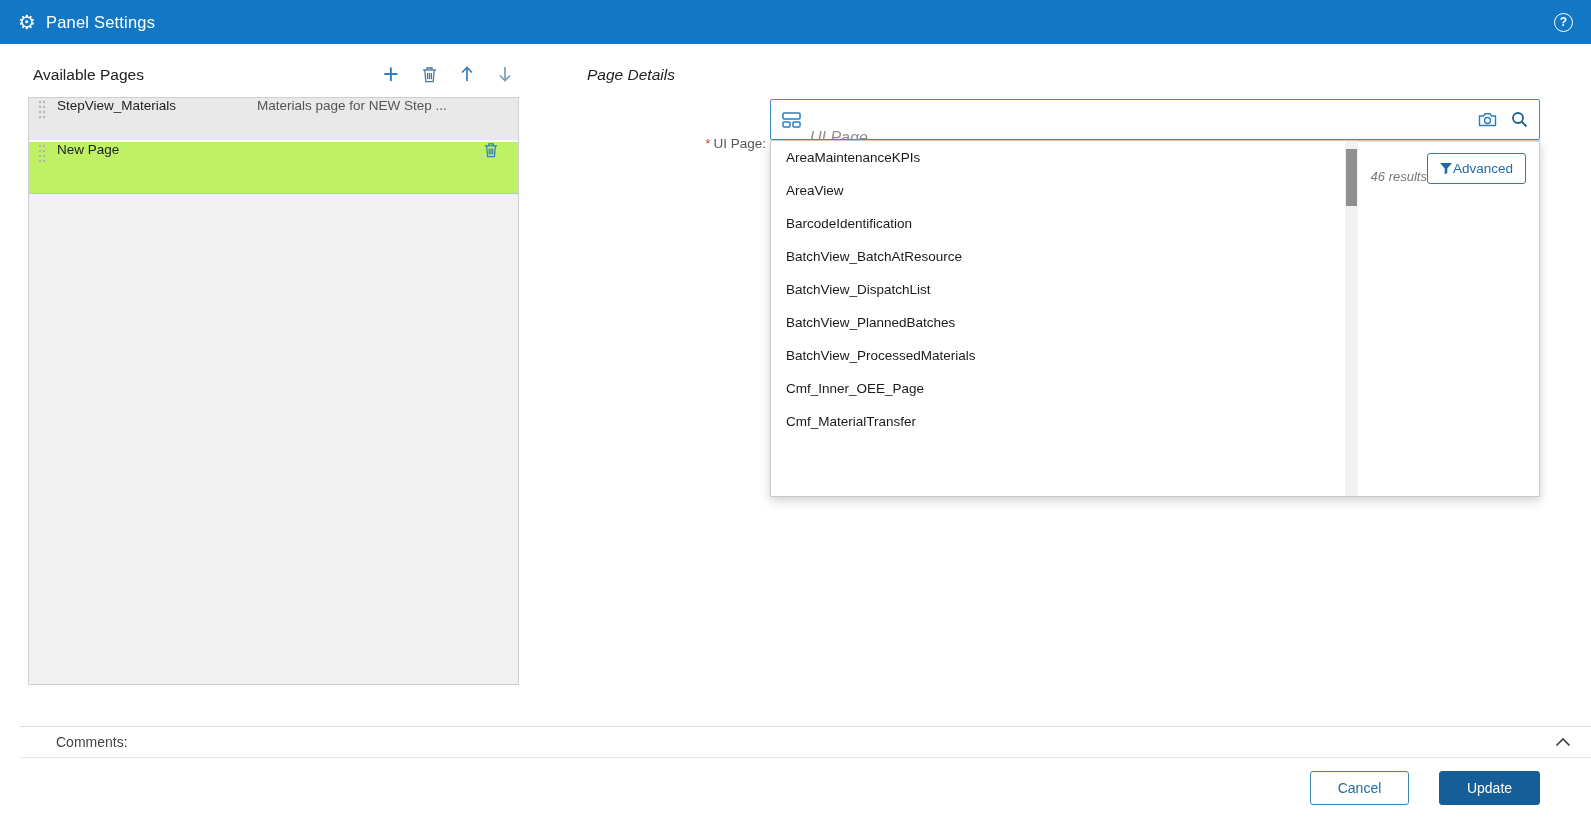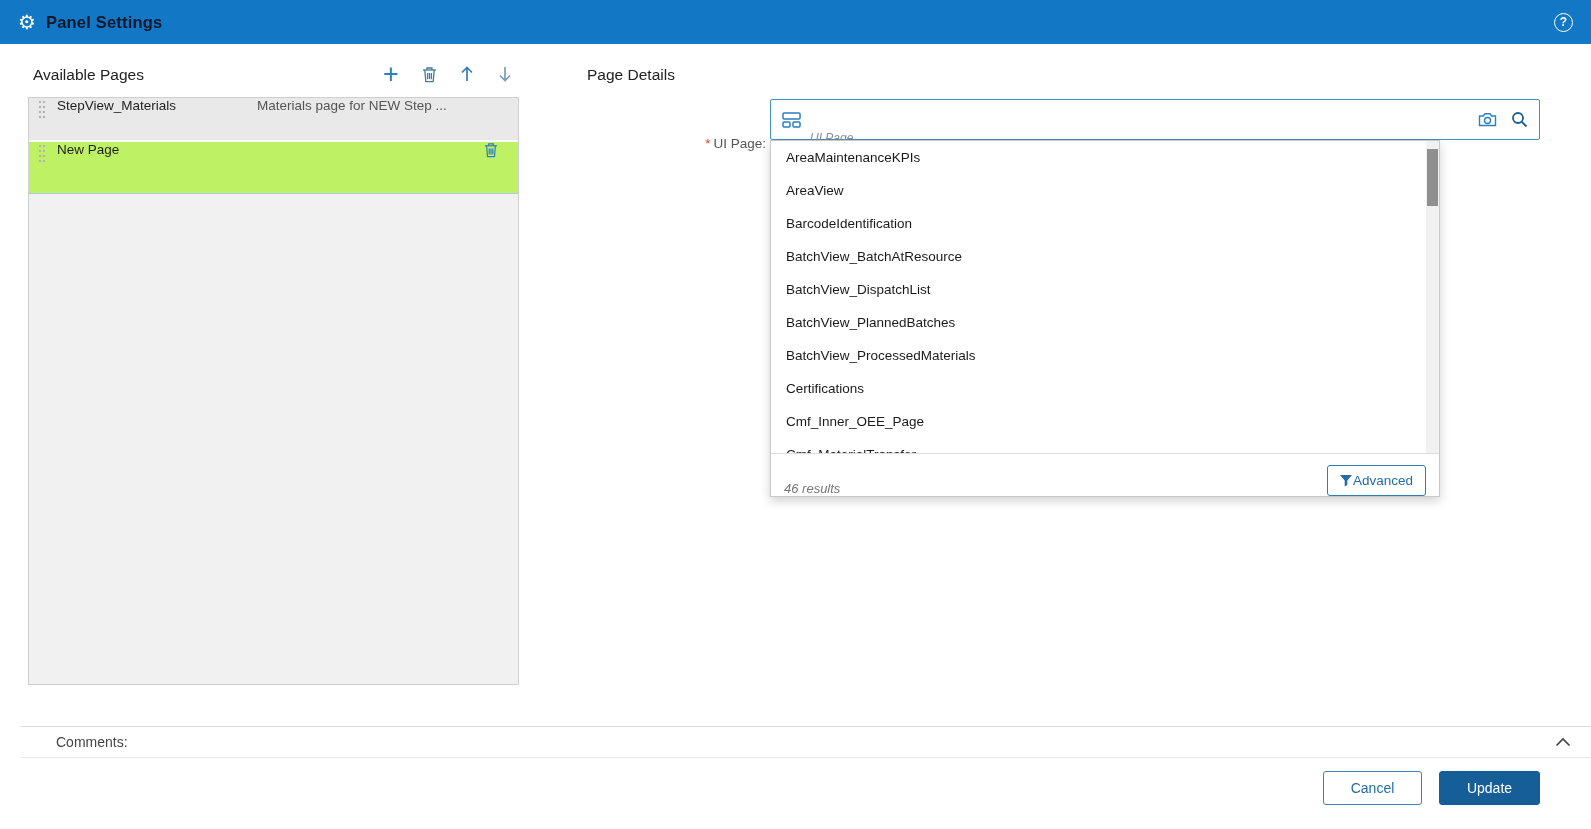--- a/index.html
+++ b/index.html
@@ -4,21 +4,21 @@
 <style>
   * { margin:0; padding:0; box-sizing:border-box; }
   html,body { width:1591px; height:829px; overflow:hidden; }
   body { font-family:"Liberation Sans","DejaVu Sans",sans-serif; background:#fff; color:#222; }
   .app { position:relative; width:1591px; height:829px; background:#fff; }
 
   
   .topbar { position:absolute; top:0; left:0; right:0; height:44px; background:#1277c4;
             display:flex; align-items:center; padding:0 18px; }
   .topbar .gear { color:#fff; font-size:20px; line-height:1; margin-right:10px; }
-  .topbar .title { color:#0f172a; font-size:16.5px; font-weight:700; letter-spacing:.2px; }
+  .topbar .title { color:#ffffff; font-size:16.5px; font-weight:400; letter-spacing:.2px; }
   .help-circle { margin-left:auto; width:19px; height:19px; border:1.6px solid #fff; border-radius:50%;
                  color:#fff; font-size:12px; font-weight:700; display:flex; align-items:center;
                  justify-content:center; cursor:pointer; }
 
   
   .left-title { position:absolute; left:33px; top:66px; font-size:15.5px; color:#222; }
   .list-toolbar { position:absolute; left:380px; top:62px; display:flex; align-items:center; gap:16px; }
   .tb-icon { width:22px; height:24px; display:flex; align-items:center; justify-content:center; cursor:pointer; }
   .tb-plus { color:#2e7fc0; font-size:27px; font-weight:300; line-height:20px; }
   .tb-trash { color:#44789f; }
@@ -29,58 +29,58 @@
                 border:1px solid #cfcfcf; background:#f1f1f1; overflow:hidden; }
   .page-row { height:44px; display:flex; align-items:flex-start; padding:0 12px 0 6px;
               background:#e9e9e9; border-bottom:2px solid #fbfbfb; cursor:pointer; }
   .page-row.selected { background:#bef264; border-bottom:1px solid #aacbe4; height:52px; }
   .drag-handle { width:8px; margin:0 11px 0 3px; color:#b3b3b3; cursor:grab; flex:none; }
   .page-name { width:200px; font-size:13.5px; color:#1f1f1f; white-space:nowrap; overflow:hidden; }
   .page-desc { flex:1; font-size:13.5px; color:#555; white-space:nowrap; overflow:hidden; }
   .row-trash { color:#2e7fc0; flex:none; margin-right:8px; cursor:pointer; }
 
   
-  .details-title { position:absolute; left:587px; top:66px; font-size:15.5px; color:#222; }
+  .details-title { position:absolute; left:587px; top:66px; font-size:15.5px; color:#222;font-style:italic; }
   .field-label { position:absolute; left:600px; top:112px; width:166px; text-align:right;
                  font-size:13.5px; color:#555;margin-top:24px; }
   .req { color:#cf4520; margin-right:3px; }
 
   .ui-page-input { position:absolute; left:770px; top:99px; width:770px; height:41px;
                    border:1px solid #4090c8; border-radius:2px; background:#fff;
                    display:flex; align-items:center; padding:0 11px; }
   .ui-page-input .layout-icon { color:#2a7fc0; flex:none; margin-right:9px; display:flex; }
-  .ui-page-input input { flex:1; border:none; outline:none; font-size:12px; color:#333;
+  .ui-page-input input { flex:1; border:none; outline:none; font-size:16px; color:#333;
                          font-family:inherit; background:transparent;margin-top:36px; }
   .ui-page-input input::placeholder { font-style:italic; color:#8f8f8f; }
   .cam-icon { color:#2a7fc0; flex:none; margin:0 14px 0 6px; display:flex; cursor:pointer; }
   .search-icon { color:#1b5e8f; flex:none; display:flex; cursor:pointer; }
 
   
-  .dropdown { position:absolute; left:770px; top:140px; width:670px; height:357px; background:#fff;
+  .dropdown { position:absolute; left:770px; top:140px; width:770px; height:357px; background:#fff;
               border:1px solid #c9c9c9; box-shadow:0 4px 10px rgba(0,0,0,.18);
-              display:flex; flex-direction:column; }
+              display:flex; flex-direction:row; }
   .dd-items { position:relative; flex:1; overflow:hidden; }
   .dd-item { height:33px; line-height:33px; padding-left:15px; font-size:13.5px; color:#1a1a1a;
              white-space:nowrap; cursor:pointer; }
   .dd-scrolltrack { position:absolute; top:0; right:0; width:13px; height:100%; background:#f1f1f1; }
   .dd-scrollthumb { position:absolute; top:8px; left:1px; width:11px; height:57px; background:#8f8f8f; cursor:pointer; }
   .dd-footer { height:43px; border-top:1px solid #ddd; display:flex; align-items:flex-end; padding:0 13px; }
   .dd-results { font-size:13px; font-style:italic; color:#777; }
   .advanced-btn { margin-left:auto; height:31px; display:flex; align-items:center; gap:1px;
                   border:1px solid #2d7cb8; border-radius:3px; background:#fff; color:#1f6ca6;
                   font-size:13.5px; padding:0 12px; cursor:pointer; font-family:inherit; }
   .advanced-btn .funnel { display:flex; }
 
   
   .comments-bar { position:absolute; left:0; right:0; top:726px; height:32px; border-top:1px solid #ddd;
                   border-bottom:1px solid #e7e7e7; display:flex; align-items:center; padding:0 20px 0 36px;margin-left:20px; }
   .comments-label { font-size:14px; color:#444; }
   .collapse-chevron { margin-left:auto; color:#444; cursor:pointer; display:flex; }
 
-  .footer-buttons { position:absolute; top:771px; right:51px; display:flex; gap:17px; }
+  .footer-buttons { position:absolute; top:771px; right:51px; display:flex; gap:30px; }
   .btn { height:34px; border-radius:3px; font-size:14px; font-family:inherit; cursor:pointer;
          display:flex; align-items:center; justify-content:center; }
   .btn-cancel { width:99px; background:#fff; border:1px solid #3c85bb; color:#1f6ca6; }
   .btn-update { width:101px; background:#155e97; border:1px solid #155e97; color:#fff; }
 </style>
 </head>
 <body>
 
 <div class="app">
 
@@ -198,21 +198,20 @@
 
   <div class="dropdown">
     <div class="dd-items">
       <div class="dd-item">AreaMaintenanceKPIs</div>
       <div class="dd-item">AreaView</div>
       <div class="dd-item">BarcodeIdentification</div>
       <div class="dd-item">BatchView_BatchAtResource</div>
       <div class="dd-item">BatchView_DispatchList</div>
       <div class="dd-item">BatchView_PlannedBatches</div>
       <div class="dd-item">BatchView_ProcessedMaterials</div>
-      <div class="dd-item">Certifications</div>
       <div class="dd-item">Cmf_Inner_OEE_Page</div>
       <div class="dd-item">Cmf_MaterialTransfer</div>
       <div class="dd-scrolltrack">
         <div class="dd-scrollthumb"></div>
       </div>
     </div>
     <div class="dd-footer">
       <span class="dd-results">46 results</span>
       <button class="advanced-btn">
         <span class="funnel">

